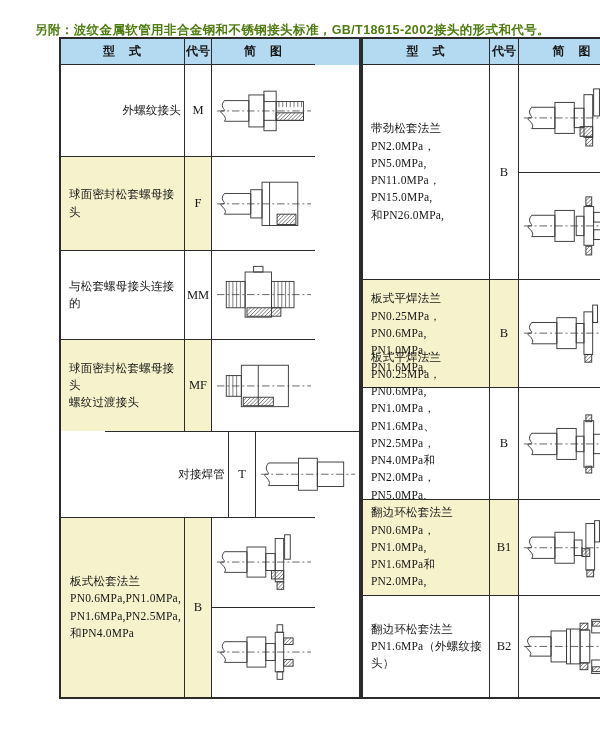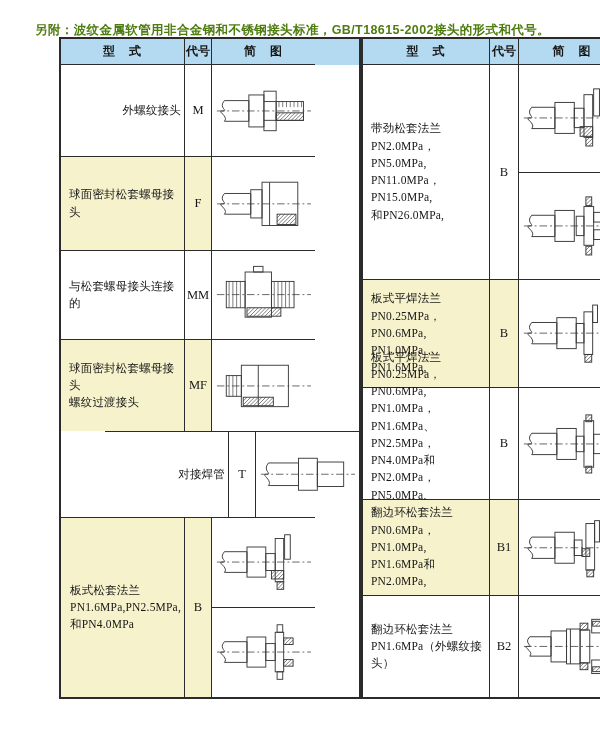--- a/index.html
+++ b/index.html
@@ -217,20 +217,21 @@
                   <rect x="62" y="19" width="28" height="26"></rect>
                   <line class="cl" x1="2" y1="32" x2="102" y2="32" stroke-dasharray="8 3 2 3"></line>
                 </svg>
               </div>
             </div>
           </div>
           <div class="row hl" style="height: 180px;">
             <div class="cell type">
               <div class="tlines">
                 <div>板式松套法兰</div>
+                <div>PN0.6MPa,PN1.0MPa,</div>
                 <div>PN1.6MPa,PN2.5MPa,</div>
                 <div>和PN4.0MPa</div>
               </div>
             </div>
             <div class="cell code">B</div>
             <div class="cell diag">
               <div class="dwrap">
                 <svg viewBox="0 0 104 64" preserveAspectRatio="xMidYMid meet">
                   <path d="M 10 21 L 34 21 L 34 43 L 10 43"></path>
                   <path d="M 10 21 C 3 28.7 15 32 8 32 C 1 32 15 37.5 10 43"></path>

